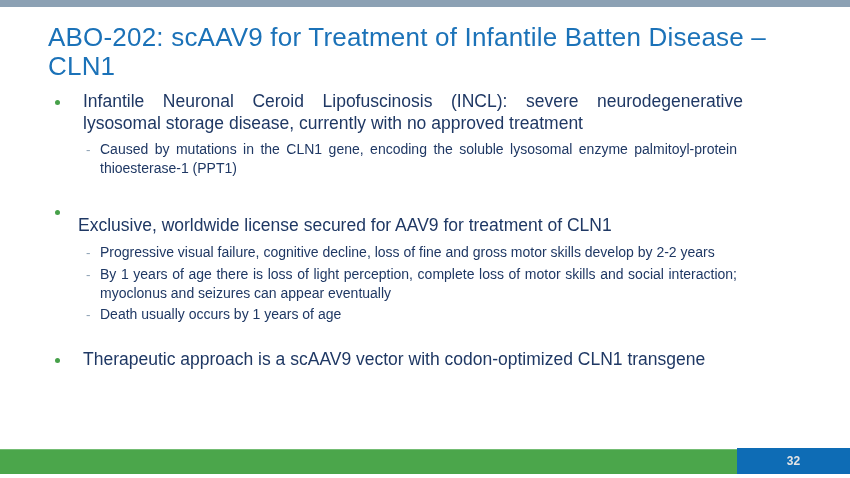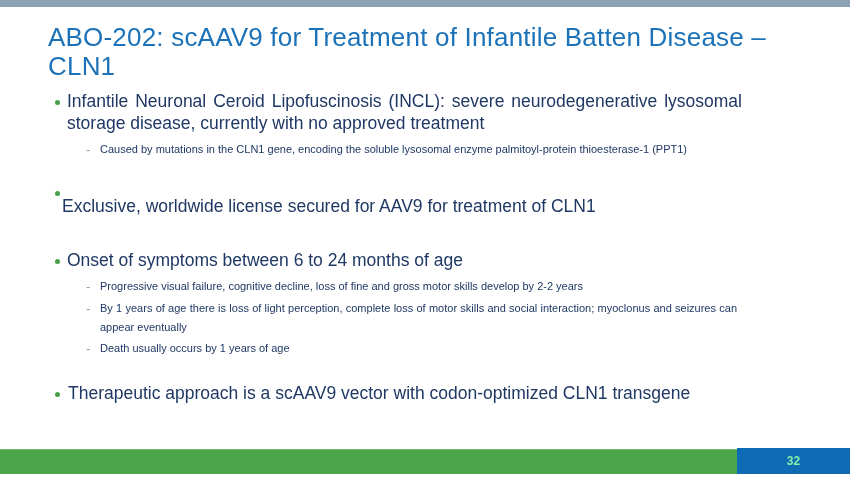--- a/index.html
+++ b/index.html
@@ -40,42 +40,42 @@
     align-items: flex-start;
   }
   .b1 .dot {
     flex: 0 0 5px;
     width: 5px; height: 5px;
     border-radius: 50%;
     background: #46a049;
     margin-top: 9px;
   }
   .b1 .txt {
-    margin-left: 7px;
+    margin-left: 23px;
     width: 675px;
     font-size: 17.5px;
     line-height: 21.5px;
     text-align: justify;
   }
   .b2 {
     display: flex;
     align-items: flex-start;
     margin-left: 31px;
   }
   .b2 .dash {
     flex: 0 0 8px;
     width: 8px;
     font-size: 13.5px;
     line-height: 19px;
     color: #8ca1b4;
   }
   .b2 .txt {
     margin-left: 6px;
     width: 637px;
-    font-size: 11px;
+    font-size: 14px;
     line-height: 19px;
     text-align: justify;
   }
   .mt-b1-first { margin-top: 7px; }
   .mt-sub1     { margin-top: 6px; }
   .mt-b2       { margin-top: 23px; flex-direction: column; }
   .mt-b3       { margin-top: 32px; }
   .mt-sub3a    { margin-top: 6px; }
   .mt-sub3b    { margin-top: 3px; }
   .mt-sub3c    { margin-top: 2px; }
@@ -88,21 +88,21 @@
     background: #4ba64b;
     border-top: 1px solid #74bd74;
   }
   .page-box {
     position: absolute;
     right: 0;
     bottom: 4px;
     width: 113px;
     height: 26px;
     background: #0e6cb5;
-    color: #86efac;
+    color: #e5e5e5;
     font-size: 12px;
     font-weight: bold;
     display: flex;
     align-items: center;
     justify-content: center;
   }
 </style>
 </head>
 <body>
 
@@ -122,24 +122,20 @@
     <div class="b2 mt-sub1">
       <span class="dash">-</span>
       <div class="txt">Caused by mutations in the CLN1 gene, encoding the soluble lysosomal enzyme palmitoyl-protein thioesterase-1 (PPT1)</div>
     </div>
 
     <div class="b1 mt-b2">
       <span class="dot"></span>
       <div class="txt">Exclusive, worldwide license secured for AAV9 for treatment of CLN1</div>
     </div>
 
-    <div class="b1 mt-b3">
-      <span class="dot"></span>
-      <div class="txt">Onset of symptoms between 6 to 24 months of age</div>
-    </div>
 
     <div class="b2 mt-sub3a">
       <span class="dash">-</span>
       <div class="txt">Progressive visual failure, cognitive decline, loss of fine and gross motor skills develop by 2-2 years</div>
     </div>
 
     <div class="b2 mt-sub3b">
       <span class="dash">-</span>
       <div class="txt">By 1 years of age there is loss of light perception, complete loss of motor skills and social interaction; myoclonus and seizures can appear eventually</div>
     </div>

